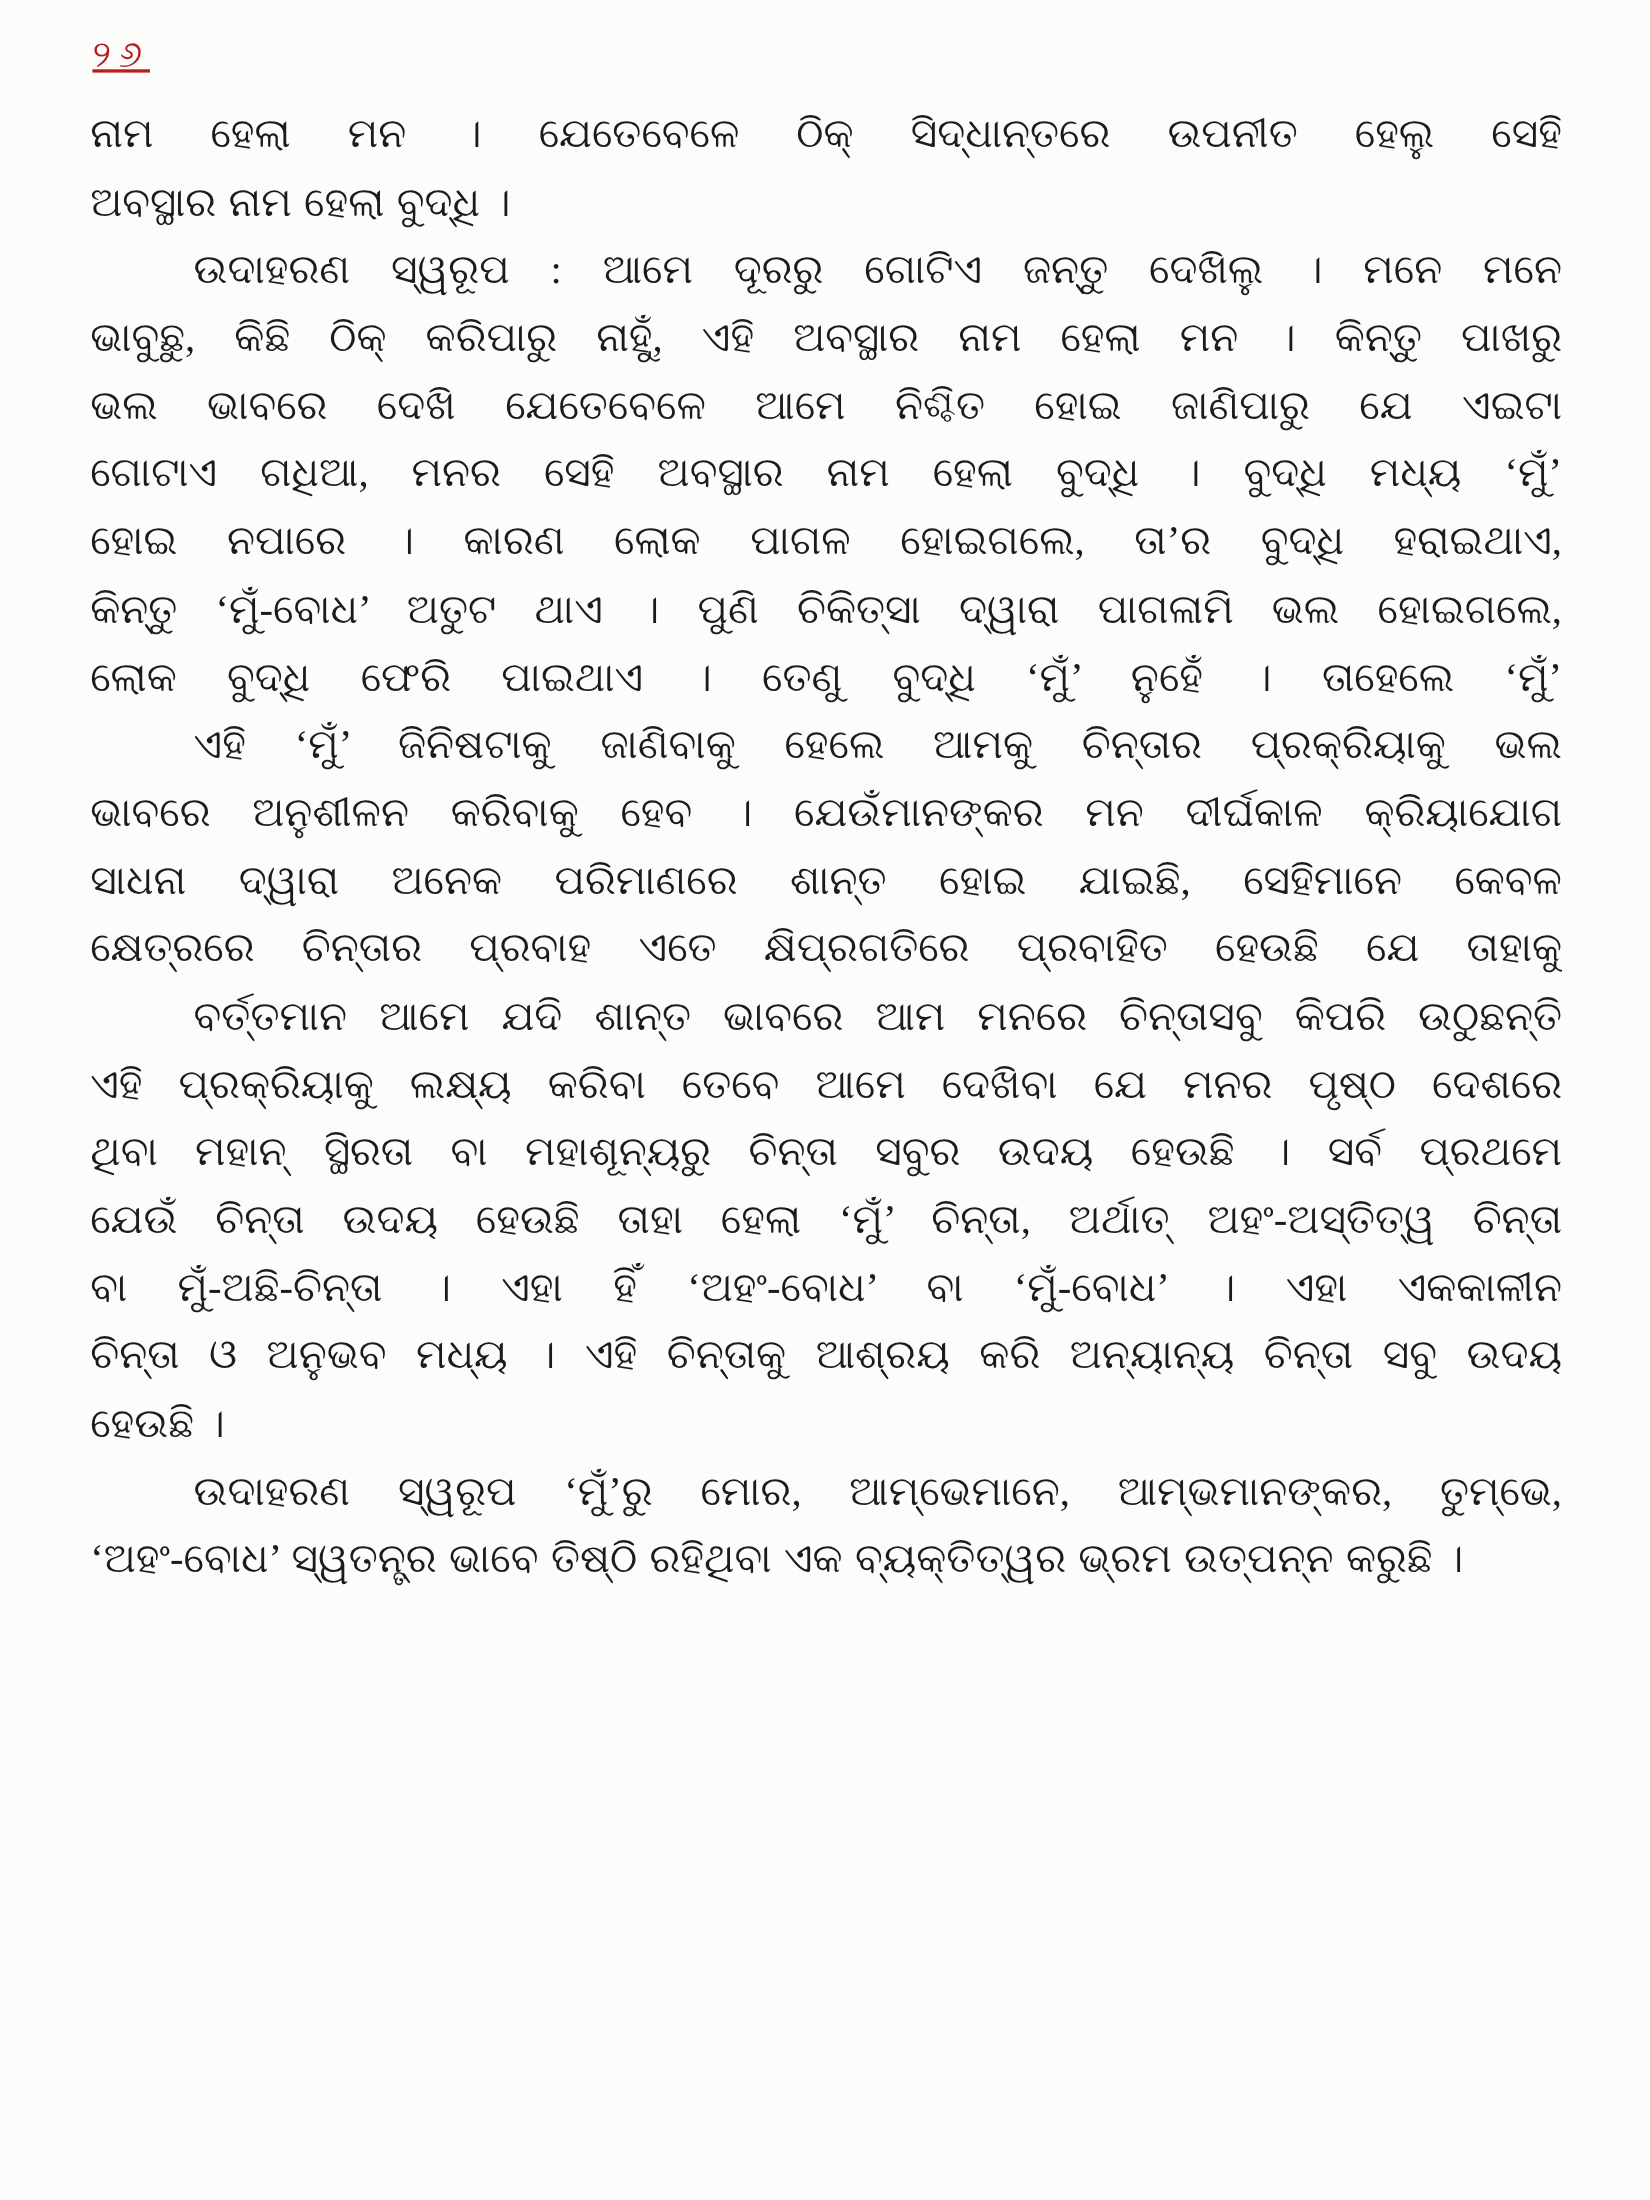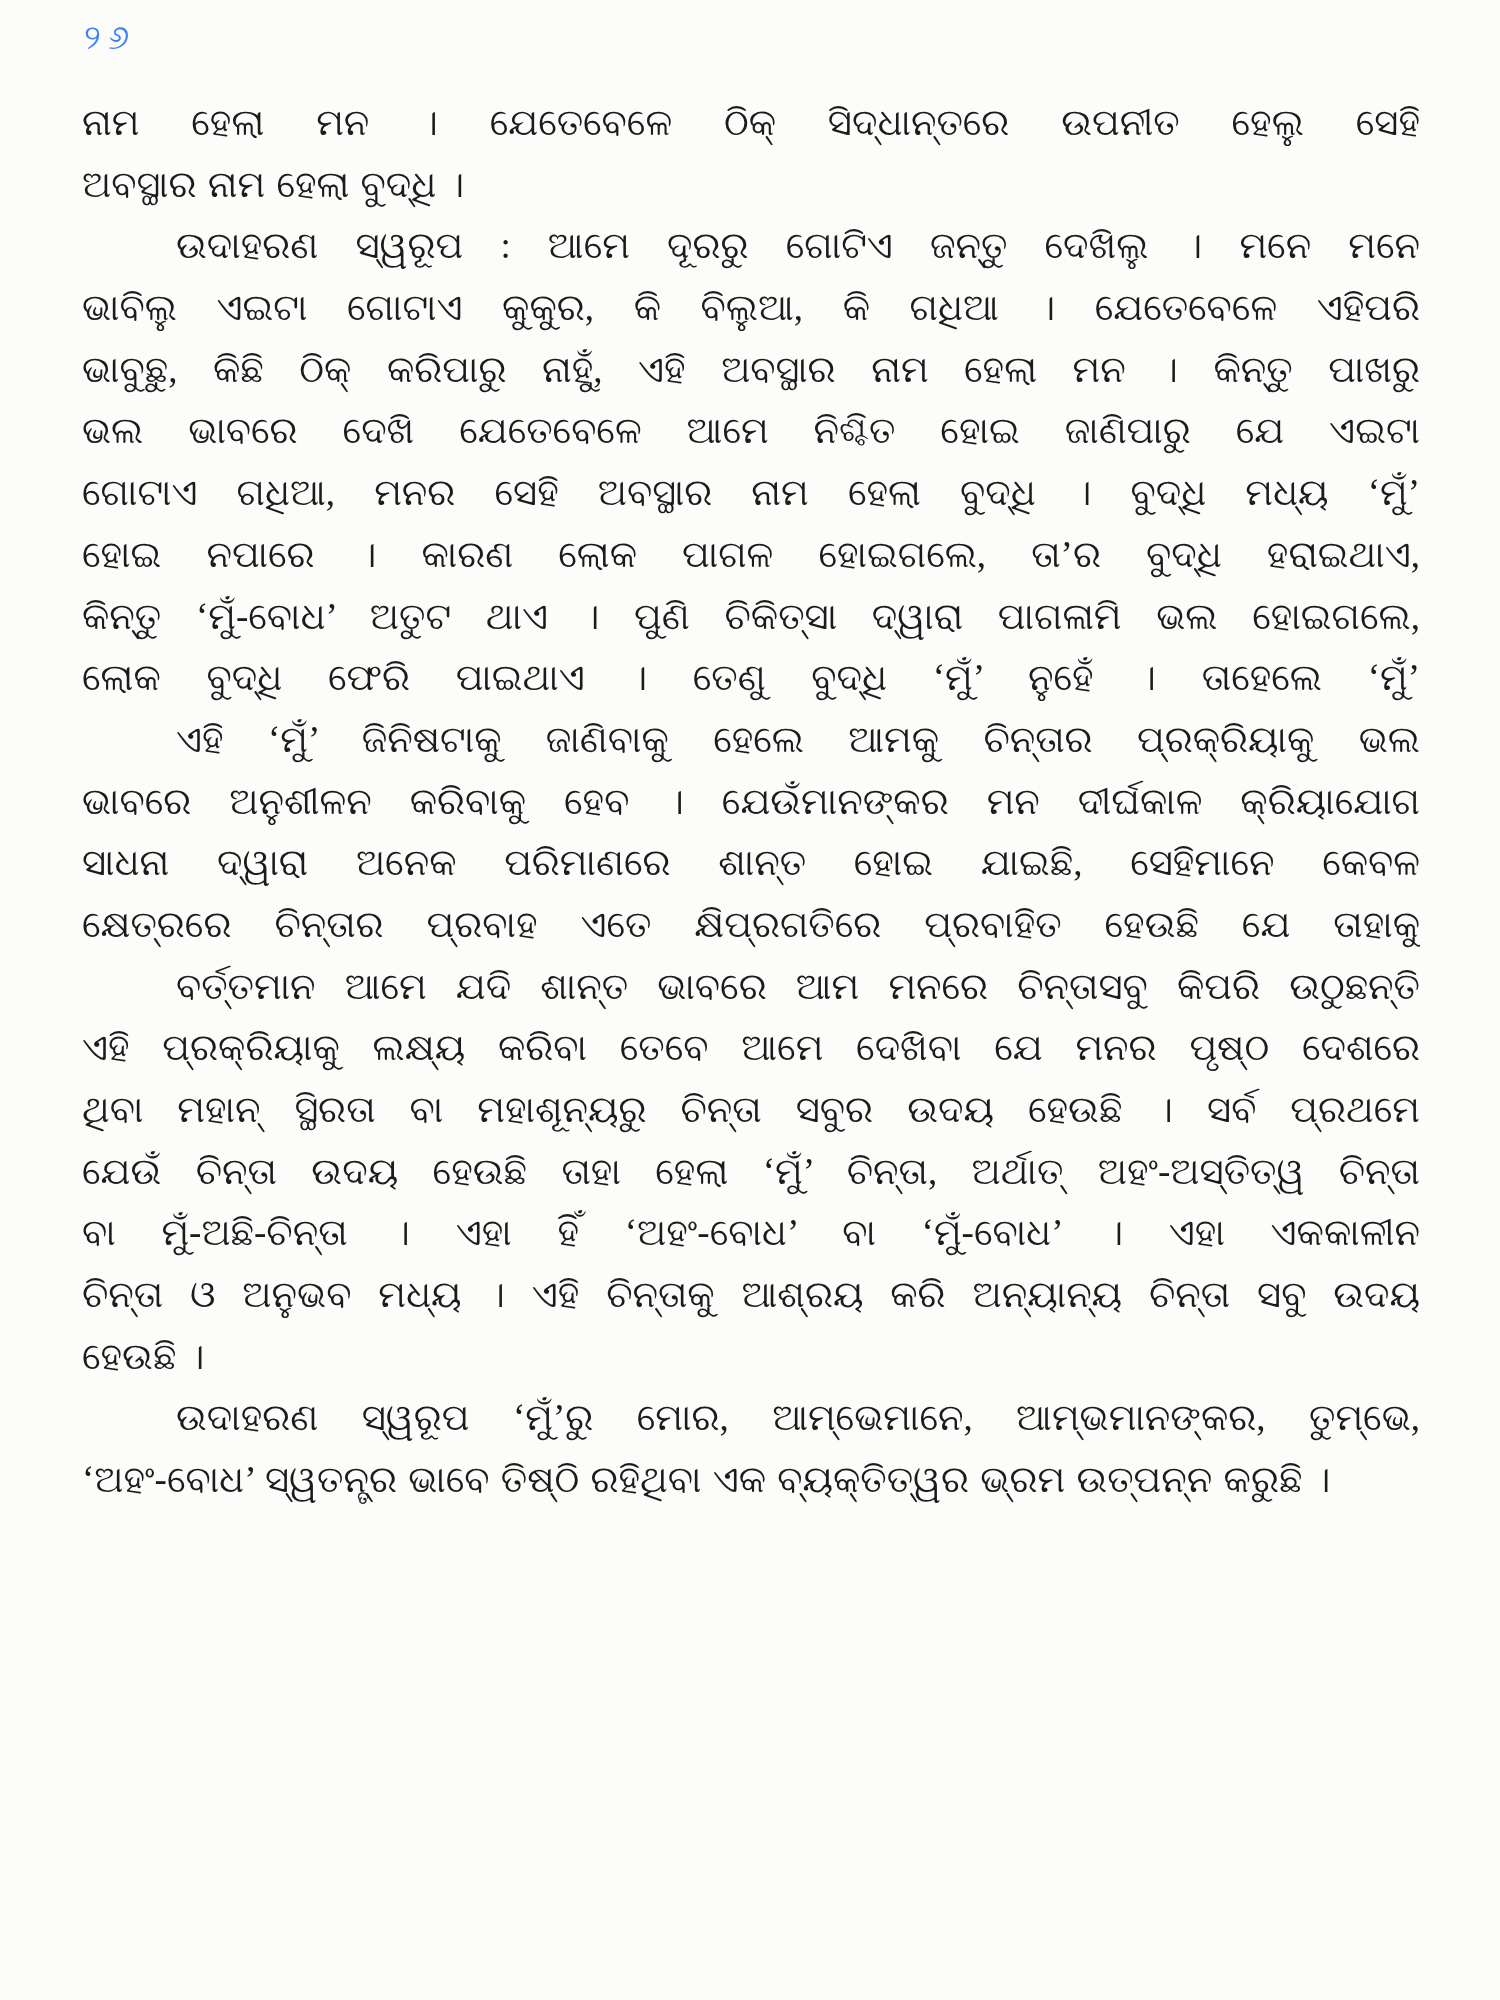--- a/index.html
+++ b/index.html
@@ -16,24 +16,25 @@
     width: 1500px;
     height: 2000px;
     background: #fcfcfa;
     font-family: "Liberation Serif", "DejaVu Serif", serif;
     color: #1b1b1b;
     overflow: hidden;
   }
   .page-number {
     position: absolute;
     left: 84px;
-    top: 19px;
+    top: 32px;
     font-size: 34px;
     letter-spacing: 7px;
-    color: #3b82f6;
+    color: #b91c1c;
+    text-decoration: underline;
   }
   .text-block {
     position: absolute;
     left: 82px;
     top: 92px;
     width: 1338px;
   }
   .line {
     font-size: 37px;
     line-height: 61.7px;
@@ -52,21 +53,20 @@
 </style>
 </head>
 <body>
 
 <div class="page">
   <div class="page-number">୨୬</div>
   <div class="text-block" id="text-block">
       <div class="line">ନାମ ହେଲା ମନ । ଯେତେବେଳେ ଠିକ୍ ସିଦ୍ଧାନ୍ତରେ ଉପନୀତ ହେଲୁ ସେହି</div>
       <div class="line line--end">ଅବସ୍ଥାର ନାମ ହେଲା ବୁଦ୍ଧି ।</div>
       <div class="line line--indent">ଉଦାହରଣ ସ୍ୱରୂପ : ଆମେ ଦୂରରୁ ଗୋଟିଏ ଜନ୍ତୁ ଦେଖିଲୁ । ମନେ ମନେ</div>
-      <div class="line">ଭାବିଲୁ ଏଇଟା ଗୋଟାଏ କୁକୁର, କି ବିଲୁଆ, କି ଗଧିଆ । ଯେତେବେଳେ ଏହିପରି</div>
       <div class="line">ଭାବୁଛୁ, କିଛି ଠିକ୍ କରିପାରୁ ନାହୁଁ, ଏହି ଅବସ୍ଥାର ନାମ ହେଲା ମନ । କିନ୍ତୁ ପାଖରୁ</div>
       <div class="line">ଭଲ ଭାବରେ ଦେଖି ଯେତେବେଳେ ଆମେ ନିଶ୍ଚିତ ହୋଇ ଜାଣିପାରୁ ଯେ ଏଇଟା</div>
       <div class="line">ଗୋଟାଏ ଗଧିଆ, ମନର ସେହି ଅବସ୍ଥାର ନାମ ହେଲା ବୁଦ୍ଧି । ବୁଦ୍ଧି ମଧ୍ୟ ‘ମୁଁ’</div>
       <div class="line">ହୋଇ ନପାରେ । କାରଣ ଲୋକ ପାଗଳ ହୋଇଗଲେ, ତା’ର ବୁଦ୍ଧି ହରାଇଥାଏ,</div>
       <div class="line">କିନ୍ତୁ ‘ମୁଁ-ବୋଧ’ ଅତୁଟ ଥାଏ । ପୁଣି ଚିକିତ୍ସା ଦ୍ୱାରା ପାଗଳାମି ଭଲ ହୋଇଗଲେ,</div>
       <div class="line">ଲୋକ ବୁଦ୍ଧି ଫେରି ପାଇଥାଏ । ତେଣୁ ବୁଦ୍ଧି ‘ମୁଁ’ ନୁହେଁ । ତାହେଲେ ‘ମୁଁ’</div>
       <div class="line line--indent">ଏହି ‘ମୁଁ’ ଜିନିଷଟାକୁ ଜାଣିବାକୁ ହେଲେ ଆମକୁ ଚିନ୍ତାର ପ୍ରକ୍ରିୟାକୁ ଭଲ</div>
       <div class="line">ଭାବରେ ଅନୁଶୀଳନ କରିବାକୁ ହେବ । ଯେଉଁମାନଙ୍କର ମନ ଦୀର୍ଘକାଳ କ୍ରିୟାଯୋଗ</div>
       <div class="line">ସାଧନା ଦ୍ୱାରା ଅନେକ ପରିମାଣରେ ଶାନ୍ତ ହୋଇ ଯାଇଛି, ସେହିମାନେ କେବଳ</div>
       <div class="line">କ୍ଷେତ୍ରରେ ଚିନ୍ତାର ପ୍ରବାହ ଏତେ କ୍ଷିପ୍ରଗତିରେ ପ୍ରବାହିତ ହେଉଛି ଯେ ତାହାକୁ</div>

